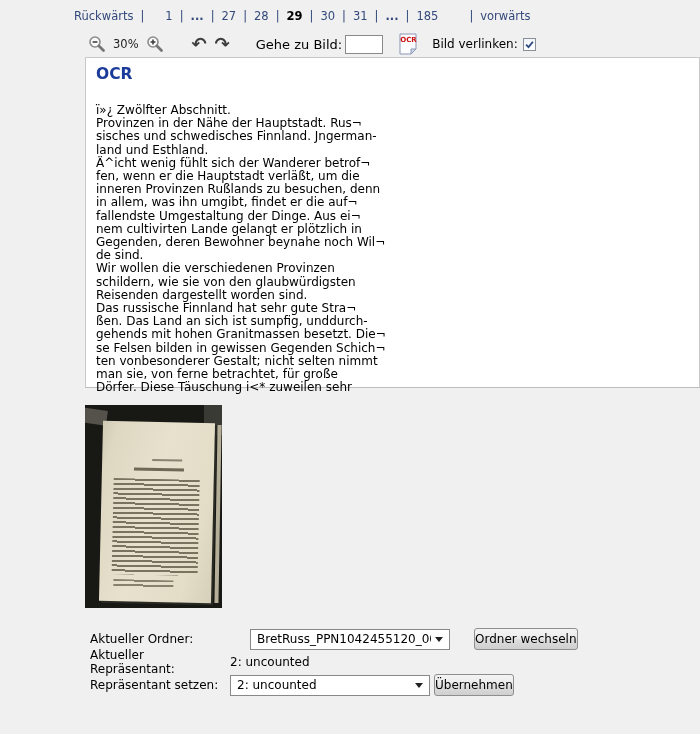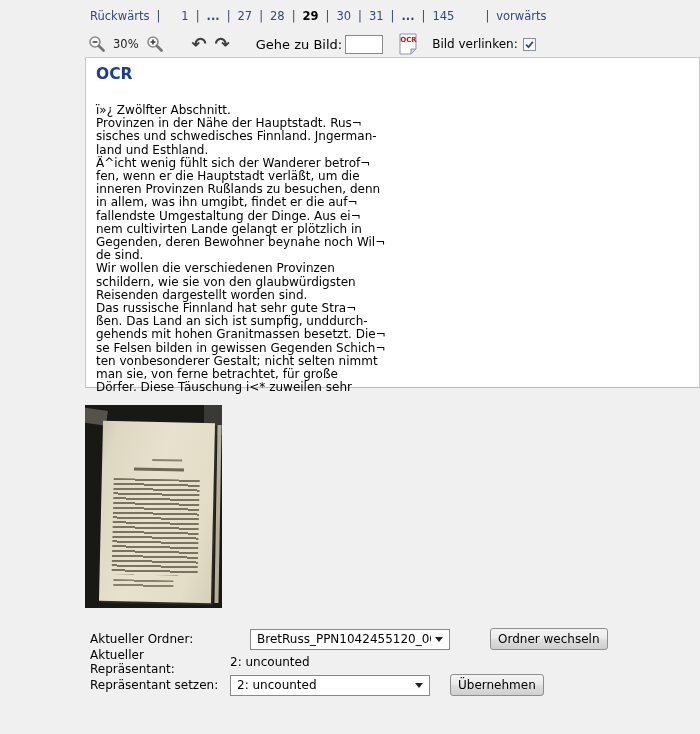--- a/index.html
+++ b/index.html
@@ -1,21 +1,21 @@
 <!DOCTYPE html>
 <html><head>
 <meta charset="utf-8">
 <style>
   * { margin:0; padding:0; box-sizing:border-box; }
   html,body { width:700px; height:734px; }
   body { background:#f0f0f0; font-family:"DejaVu Sans", sans-serif; overflow:hidden; }
   .screen { position:relative; width:700px; height:734px; }
 
   
-  .nav { position:absolute; left:90px; top:9px; display:flex; align-items:baseline; gap:7px;
+  .nav { position:absolute; left:74px; top:9px; display:flex; align-items:baseline; gap:7px;
          font-size:11.5px; color:#33497b; white-space:nowrap; }
   .nav a { color:#33497b; text-decoration:none; cursor:pointer; }
   .nav .sep { color:#33497b; }
   .nav .gap-a { margin-left:14px; }
   .nav .gap-b { margin-left:24px; }
   .nav .current { color:#000; font-weight:bold; }
   .nav .ellipsis { font-weight:bold; }
 
   
   .toolbar { position:absolute; left:88px; top:32px; height:24px; display:flex; align-items:center; }
@@ -60,21 +60,21 @@
   
   .form-row { position:absolute; left:90px; display:flex; align-items:center; height:22px;
               font-size:12px; color:#000; }
   .row-1 { top:628px;gap:20px; } .row-2 { top:652px; height:20px; } .row-3 { top:674px; }
   .form-label { width:140px; flex:0 0 140px; }
   .combo { width:200px; height:21px; border:1px solid #888; background:#fff; display:flex;
            align-items:center; justify-content:space-between; padding:0 6px; cursor:pointer; }
   .combo .combo-value { font-size:12px; white-space:nowrap; overflow:hidden; }
   .combo .caret { width:0; height:0; border-left:4px solid transparent; border-right:4px solid transparent;
            border-top:5px solid #222; margin-left:4px; flex:0 0 auto; }
-  .win-btn { height:22px; margin-left:20px; padding:0 7px; font-size:12px; color:#000;
+  .win-btn { height:22px; margin-left:4px; padding:0 0; font-size:12px; color:#000;
            font-family:"DejaVu Sans", sans-serif; border:1px solid #8e8e8e; border-radius:3px;
            background:linear-gradient(#f4f4f4,#ebebeb 45%,#dddddd 55%,#cfcfcf); cursor:pointer; }
   .rep-value { margin-left:0; }
 </style>
 </head>
 <body>
 
 <div class="screen">
 
   <div class="nav">
@@ -89,21 +89,21 @@
     <a>28</a>
     <span class="sep">|</span>
     <span class="current">29</span>
     <span class="sep">|</span>
     <a>30</a>
     <span class="sep">|</span>
     <a>31</a>
     <span class="sep">|</span>
     <span class="ellipsis">...</span>
     <span class="sep">|</span>
-    <a>145</a>
+    <a>185</a>
     <span class="sep gap-b">|</span>
     <a>vorwärts</a>
   </div>
 
   <div class="toolbar">
     <span class="tb-icon">
       <svg width="18" height="18" viewBox="0 0 18 18">
         <circle cx="7" cy="7" r="5" fill="#fafafa" stroke="#8b8b8b" stroke-width="1.6"></circle>
         <line x1="11" y1="11" x2="15.5" y2="15.5" stroke="#757575" stroke-width="2.8" stroke-linecap="round"></line>
         <line x1="4.6" y1="7" x2="9.4" y2="7" stroke="#3f3f3f" stroke-width="1.6"></line>

